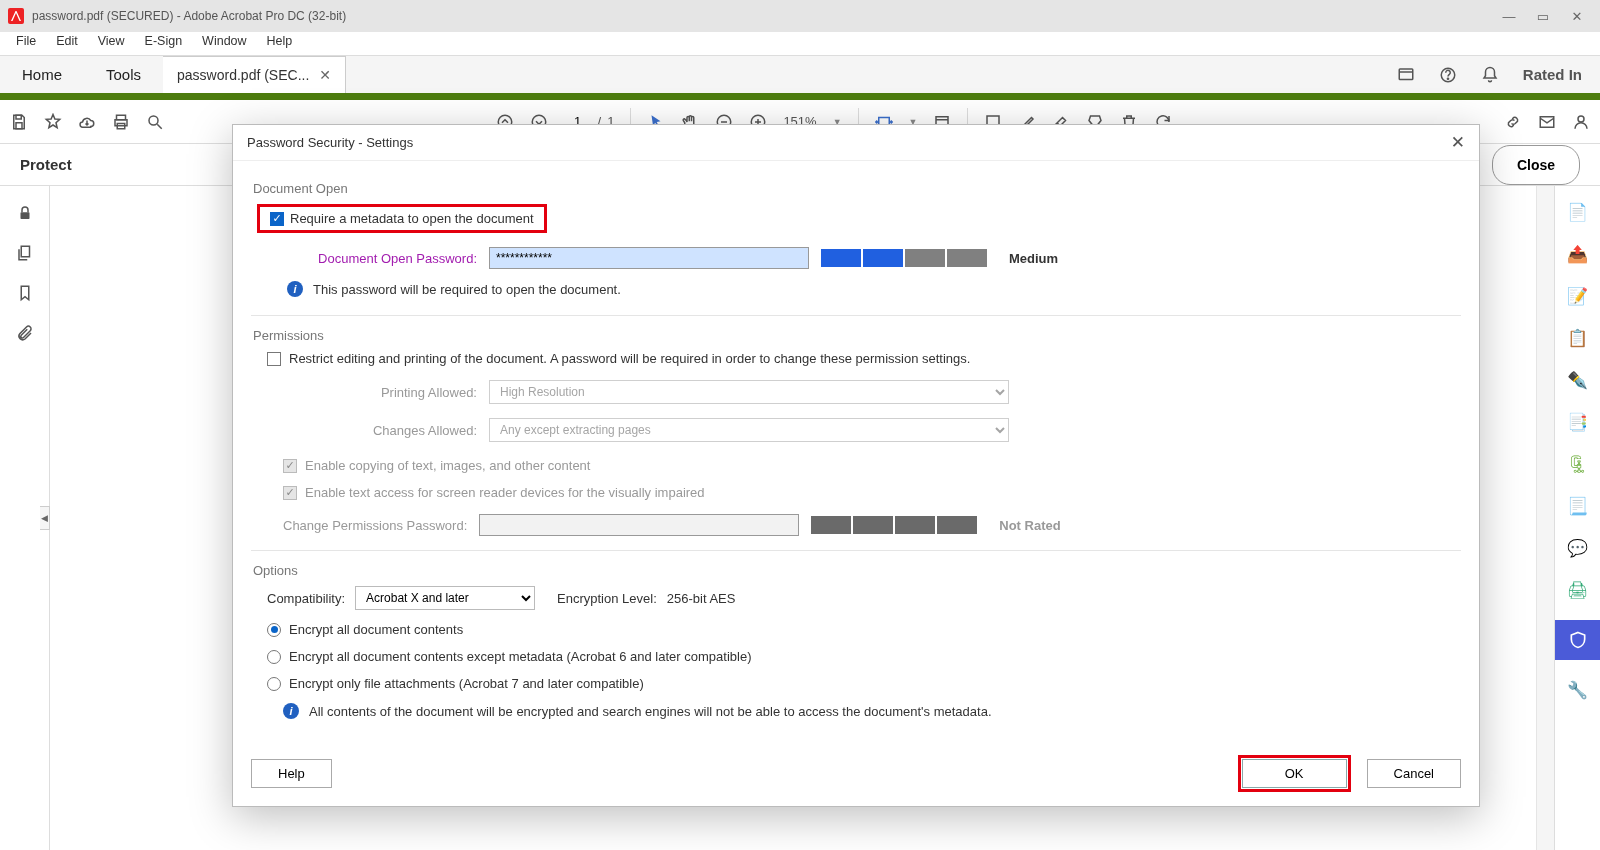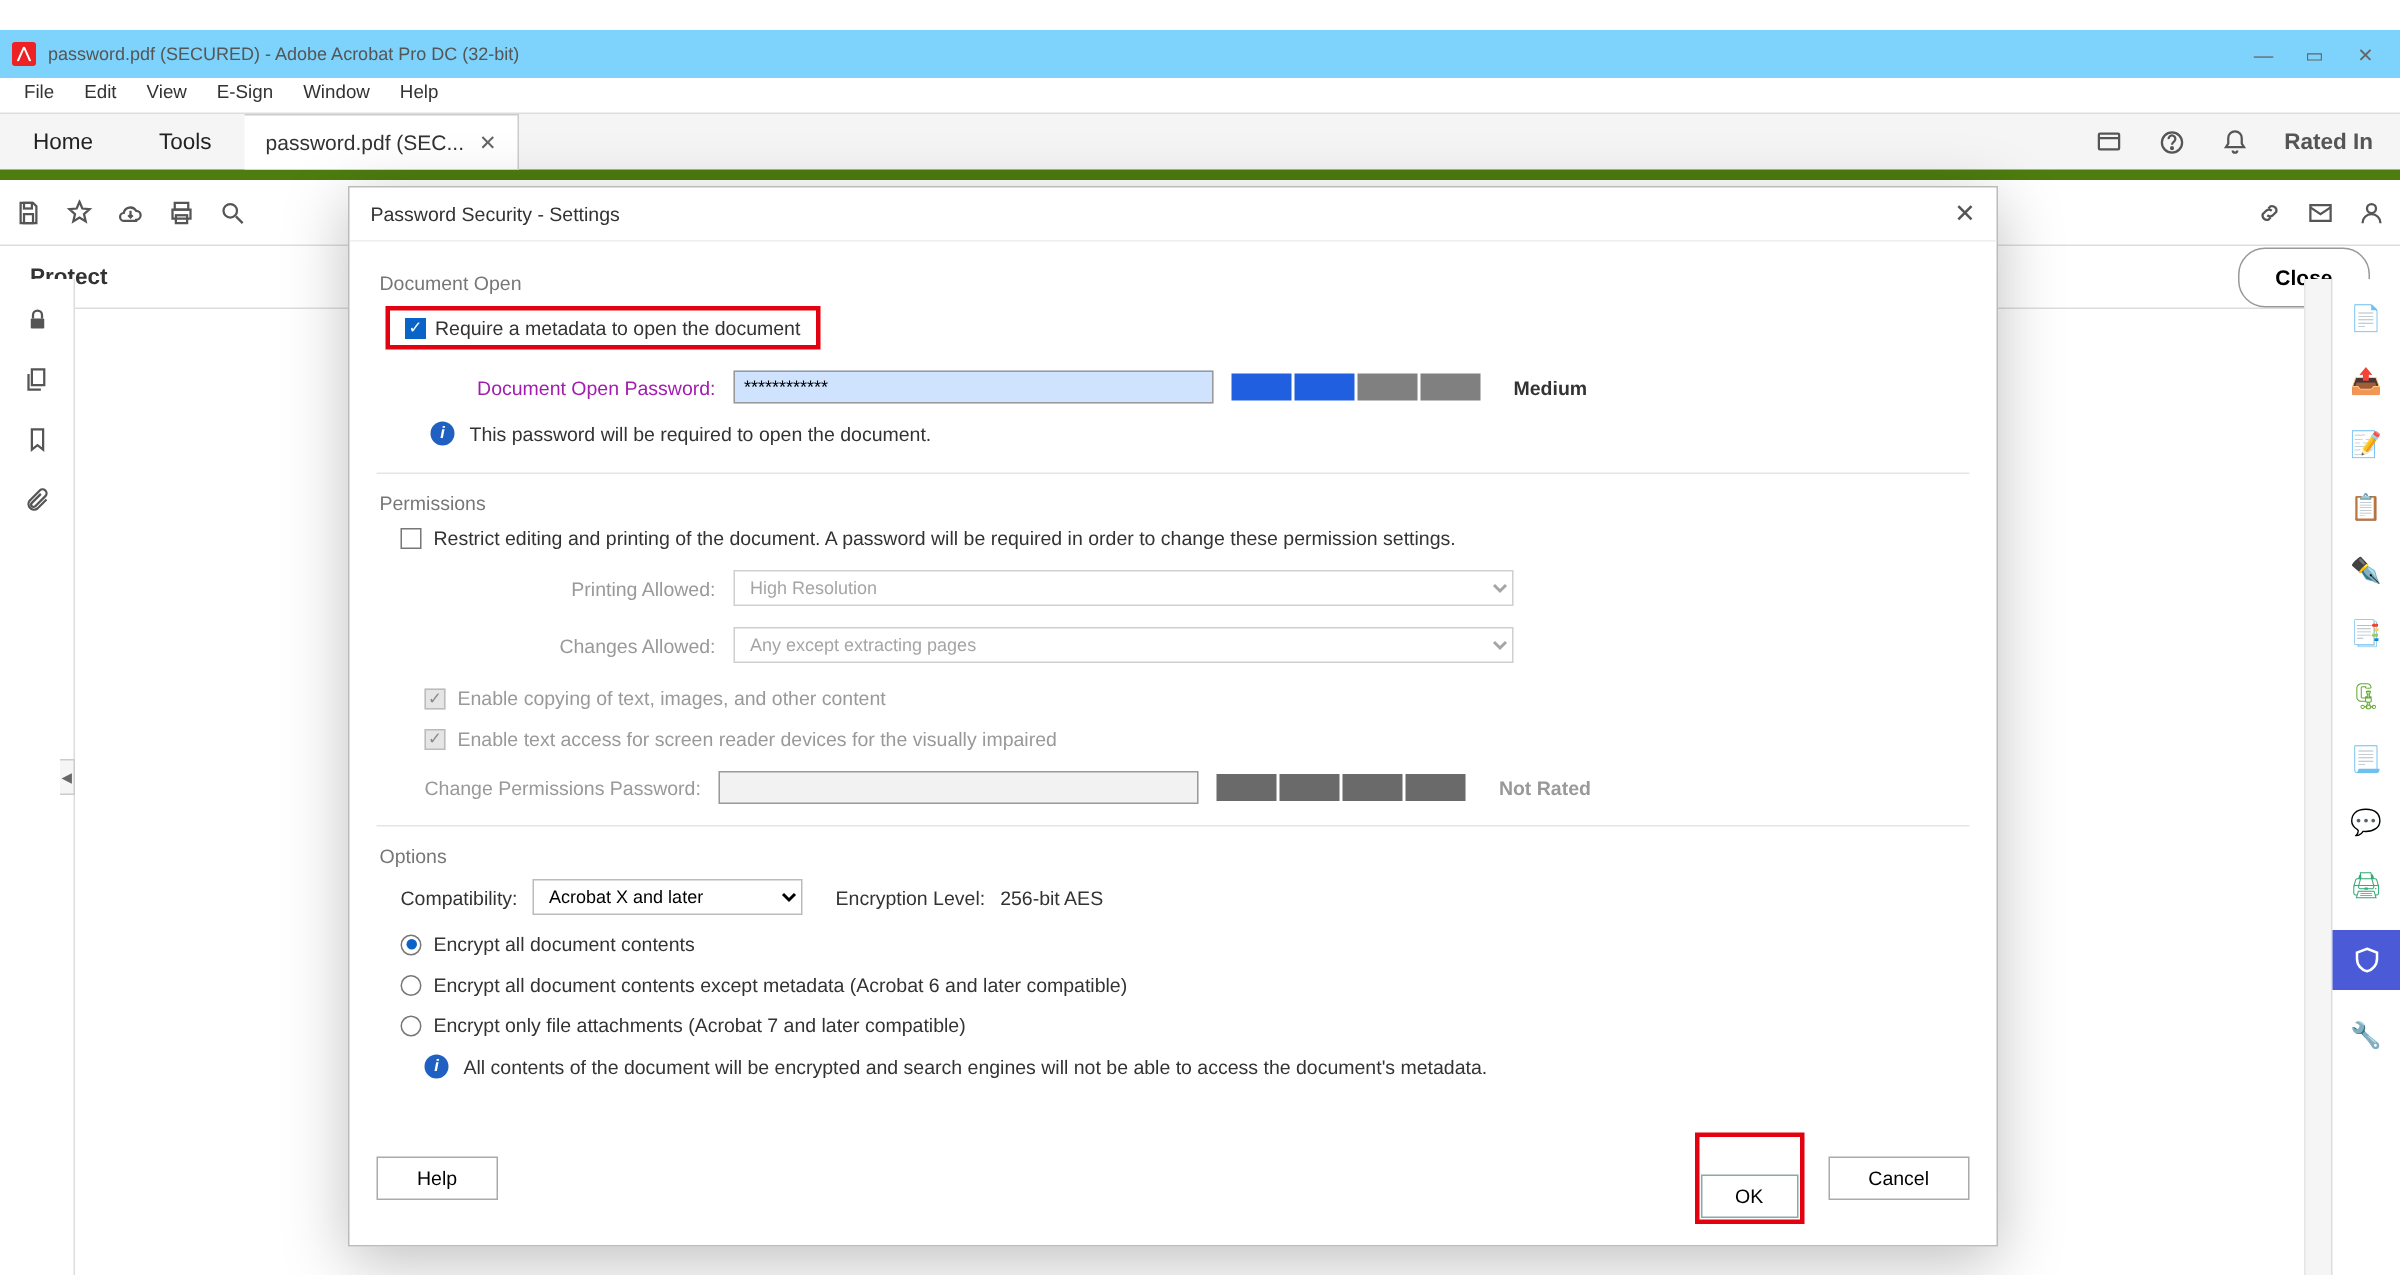--- a/index.html
+++ b/index.html
@@ -1,19 +1,19 @@
 <!DOCTYPE html>
 <html><head>
   <meta charset="utf-8">
   <style>
     * { margin:0; padding:0; box-sizing:border-box; font-family:"Segoe UI", Arial, sans-serif; }
     body { background:#fff; font-size:13px; color:#333; overflow:hidden; width:1600px; height:850px; position:relative; }
     
     
-    .titlebar { height:32px; background:#7dd3fc; display:flex; align-items:center; padding:12px 8px;margin-top:20px; }
+    .titlebar { height:32px; background:#e5e5e5; display:flex; align-items:center; padding:12px 8px; }
     .titlebar .app-icon { width:16px; height:16px; background:#ed2224; border-radius:2px; margin-right:8px; position:relative; }
     .titlebar .app-icon::after { content:""; position:absolute; inset:3px; background:#fff; clip-path:polygon(45% 0, 55% 0, 100% 100%, 85% 100%, 50% 20%, 15% 100%, 0 100%); }
     .titlebar .title { color:#555; font-size:12px; flex:1; }
     .titlebar .win-controls { display:flex; gap:20px; color:#666; margin-right:8px; }
     .titlebar .win-controls span { width:14px; text-align:center; cursor:default; }
     
     
     .menubar { height:24px; display:flex; align-items:flex-start; padding:0 8px; gap:4px; border-bottom:1px solid #ddd; }
     .menubar div { padding:2px 8px; font-size:12.5px; color:#333; }
     
@@ -46,21 +46,21 @@
     
     
     .rightpanel { position:absolute; right:0; top:186px; width:46px; bottom:0; border-left:1px solid #ddd; background:#fff; display:flex; flex-direction:column; align-items:center; gap:18px; padding-top:14px; }
     .rtool { width:24px; height:24px; display:flex; align-items:center; justify-content:center; font-size:17px; }
     .rtool.active { background:#4b5bd8; color:#fff; width:46px; height:40px; margin:0; }
     
     
     .scrollcol { position:absolute; right:46px; top:186px; width:18px; bottom:0; background:#f5f5f5; border-left:1px solid #e5e5e5; }
     
     
-    .dialog { position:absolute; left:232px; top:124px; width:1100px; background:#fff; border:1px solid #bbb; box-shadow:0 10px 40px rgba(0,0,0,0.25); }
+    .dialog { position:absolute; left:232px; top:124px; width:1248px; background:#fff; border:1px solid #bbb; box-shadow:0 10px 40px rgba(0,0,0,0.25); }
     .dialog .dlg-title { height:36px; display:flex; align-items:center; justify-content:space-between; padding:0 14px; font-size:13px; color:#333; border-bottom:1px solid #eee; }
     .dialog .dlg-close { font-size:17px; color:#555; }
     .dialog .dlg-body { padding:8px 18px 18px 18px; }
     
     .section-head { color:#777; font-size:13px; padding:12px 0 8px 2px; }
     .section { border-bottom:1px solid #e5e5e5; padding-bottom:14px; }
     
     .redbox { border:3px solid #e3000f; padding:4px 10px; display:inline-flex; align-items:center; gap:6px; margin-left:6px; }
     .chk { width:14px; height:14px; border:1px solid #777; display:inline-flex; align-items:center; justify-content:center; background:#fff; }
     .chk.on { background:#0a64c8; border-color:#0a64c8; color:#fff; font-size:11px; }
@@ -379,18 +379,18 @@
         <span class="info-icon">i</span>
         <span>All contents of the document will be encrypted and search engines will not be able to access the document's metadata.</span>
       </div>
     </div>
 
   </div>
   <div class="dlg-footer">
     <button class="dlg-btn">Help</button>
     <div style="display:flex;gap:16px;align-items:center;">
       <span class="ok-red">
-        <button class="dlg-btn ok" style="padding:6px 22px;margin-top:24px;">OK</button>
+        <button class="dlg-btn ok" style="padding:6px 42px;">OK</button>
       </span>
       <button class="dlg-btn">Cancel</button>
     </div>
   </div>
 </div>
 
 </body></html>

